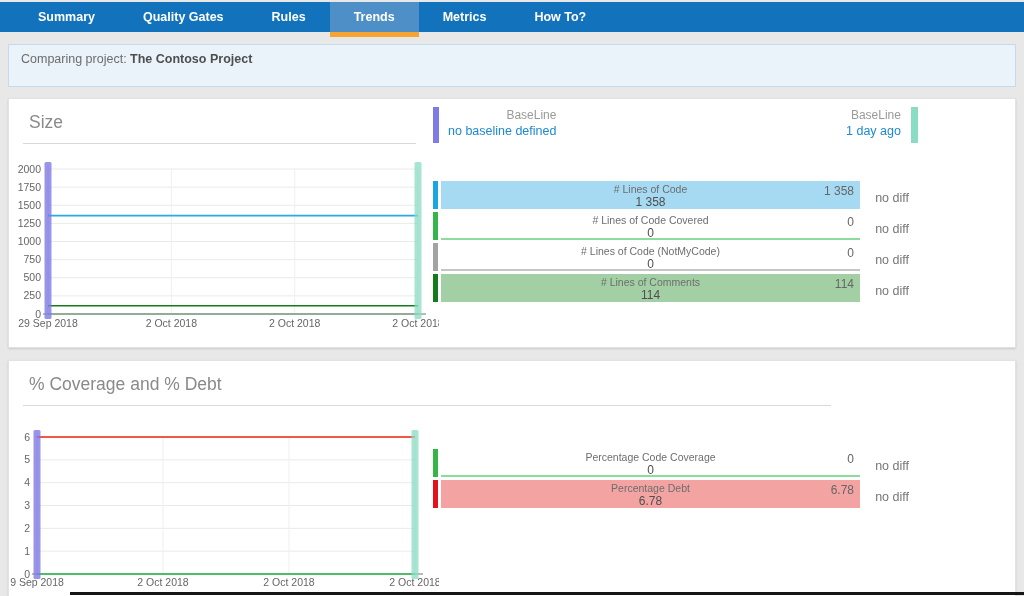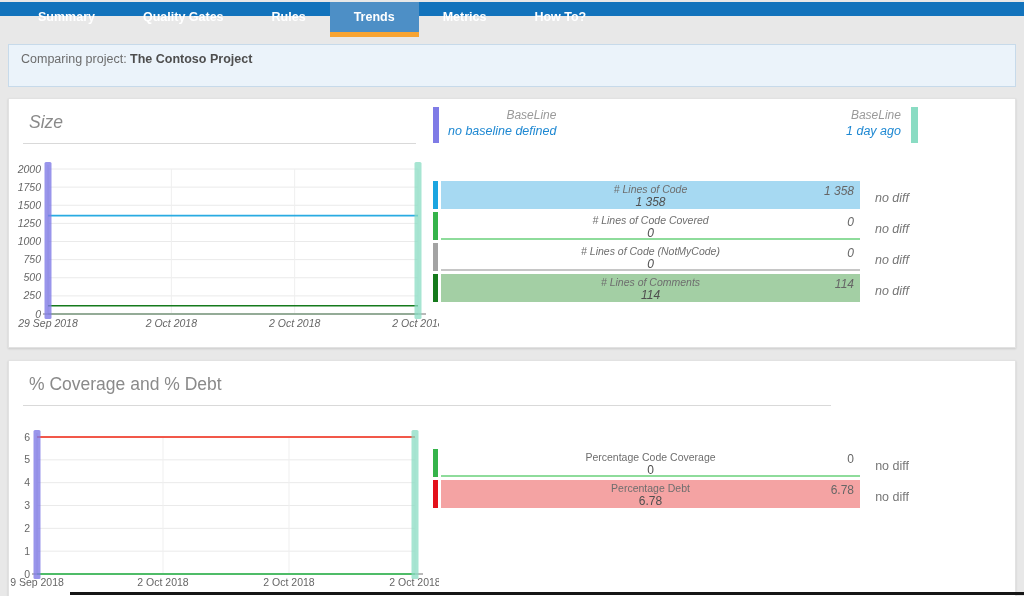--- a/index.html
+++ b/index.html
@@ -1,39 +1,39 @@
 <!DOCTYPE html>
 <html><head>
 <meta charset="utf-8">
 <style>
   * { margin:0; padding:0; box-sizing:border-box; }
   html,body { width:1024px; height:596px; overflow:hidden; }
   body { font-family:"Liberation Sans", sans-serif; background:#E8E8E8; }
   .page { position:relative; width:1024px; height:596px; background:#E8E8E8; }
 
   
-  .nav { position:absolute; top:2px; left:0; right:0; height:14px; background:#1273BC;
-         display:flex; align-items:flex-start; padding-left:14px; }
+  .nav { position:absolute; top:2px; left:0; right:0; height:30px; background:#1273BC;
+         display:flex; align-items:center; padding-left:14px; }
   .tab { position:relative; color:#fff; font-size:12.5px; font-weight:700;
          line-height:30px; padding:0 24px; cursor:pointer; white-space:nowrap; }
   .tab.active { background:#4D8FC6; }
   .tab.active::after { content:""; position:absolute; left:0; right:0; top:30px; height:5px; background:#F8A432; }
 
   
   .infobar { position:absolute; top:44px; left:8px; right:8px; height:43px;
              background:#EBF3FA; border:1px solid #C7DAEA; font-size:12.5px; color:#6C6C6C; }
   .info-left { position:absolute; left:12px; top:6px; line-height:16px; }
   .info-right { position:absolute; left:497px; top:6px; line-height:16px; }
   .project-name { font-weight:700; color:#4E4E4E; }
   .baseline-link { color:#1A79C0; text-decoration:underline; cursor:pointer; }
 
   
   .panel { position:absolute; left:8px; right:8px; background:#fff;
            border:1px solid #E2E2E2; box-shadow:0 1px 2px rgba(0,0,0,.13); }
-  .panel-size { top:98px; height:250px;font-style:italic; }
+  .panel-size { top:98px; height:250px; }
   .panel-cov  { top:360px; height:244px; }
   .panel-title { position:absolute; left:20px; top:13px; font-size:17.5px; font-weight:400; color:#8A8A8A; }
   .title-rule { position:absolute; top:44px; left:14px; border-top:1px solid #D9D9D9; }
   .panel-size .title-rule { width:393px; }
   .panel-cov  .title-rule { width:808px; }
 
   
   .legend-baseline { position:absolute; left:424px; top:8px; display:flex; }
   .legend-baseline .lg-bar { width:6px; height:36px; background:#7F7BE6; margin-right:9px; }
   .legend-current { position:absolute; left:837px; top:8px; display:flex; }

